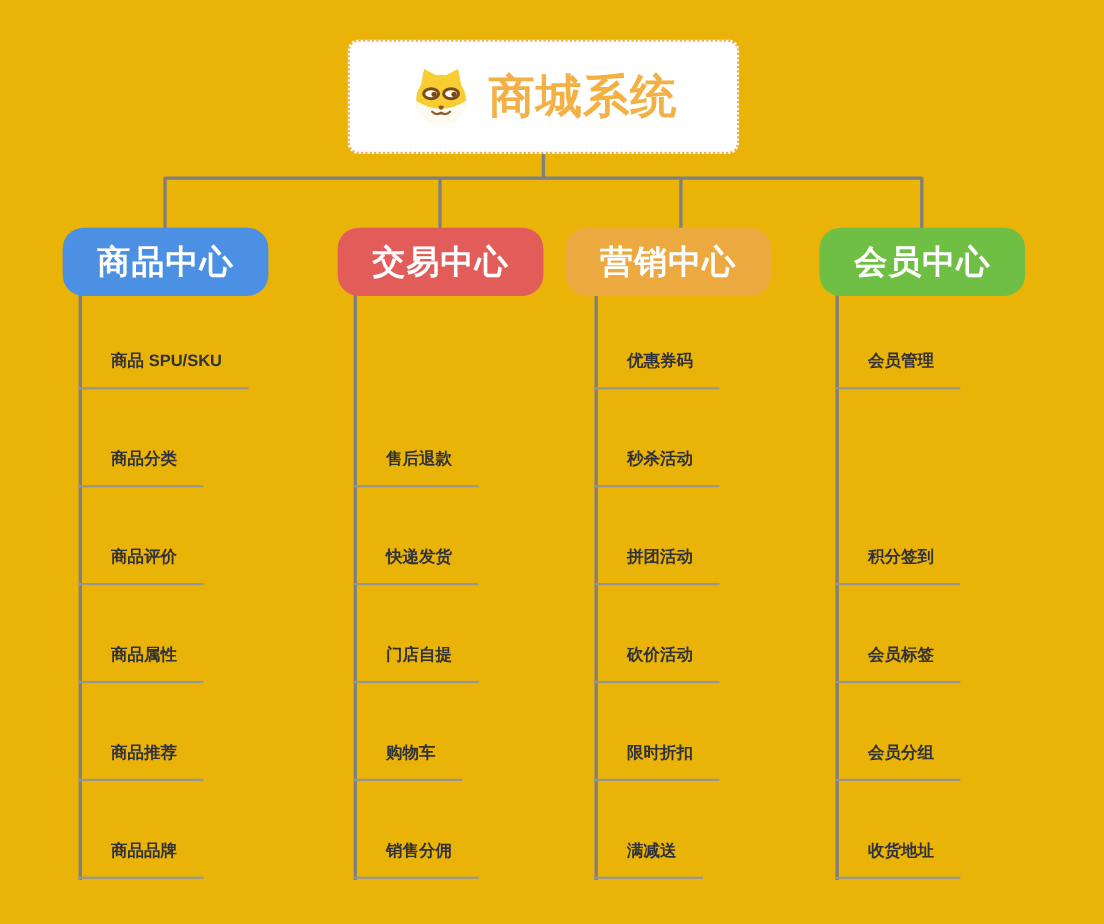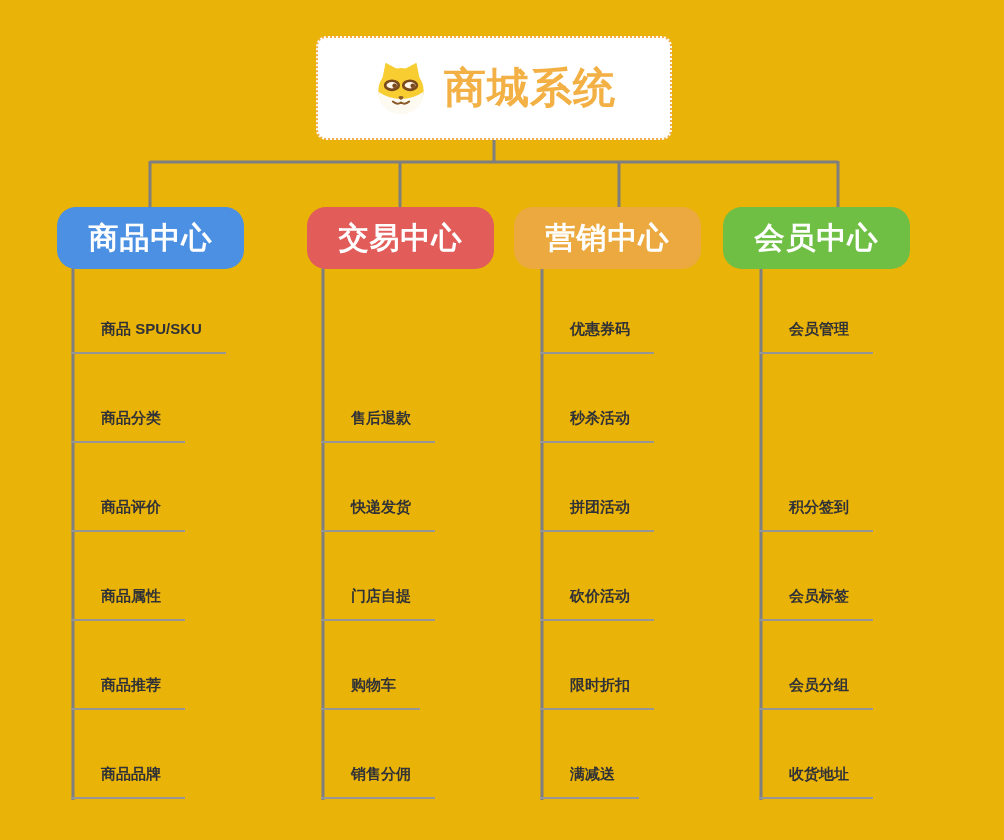--- a/index.html
+++ b/index.html
@@ -39,21 +39,21 @@
     color:#ffffff;
     font-size:30px;
     display:flex;align-items:center;justify-content:center;
     letter-spacing:1px;
     cursor:pointer;
     white-space:nowrap;
   }
   .branch.c0{left:57px;background:#4b90e2;}
   .branch.c1{left:307px;background:#e25c5a;}
   .branch.c2{left:498px;background:#eba93f;margin-left:16px;}
-  .branch.c3{left:723px;background:#6fbf44;text-align:center;}
+  .branch.c3{left:745px;background:#6fbf44;text-align:center;}
   .item{
     position:absolute;
     font-size:15px;
     color:#303237;
     line-height:31px;
     padding:0 24px 8px 30px;
     border-bottom:2px solid #969696;
     white-space:nowrap;
     cursor:pointer;
   }

